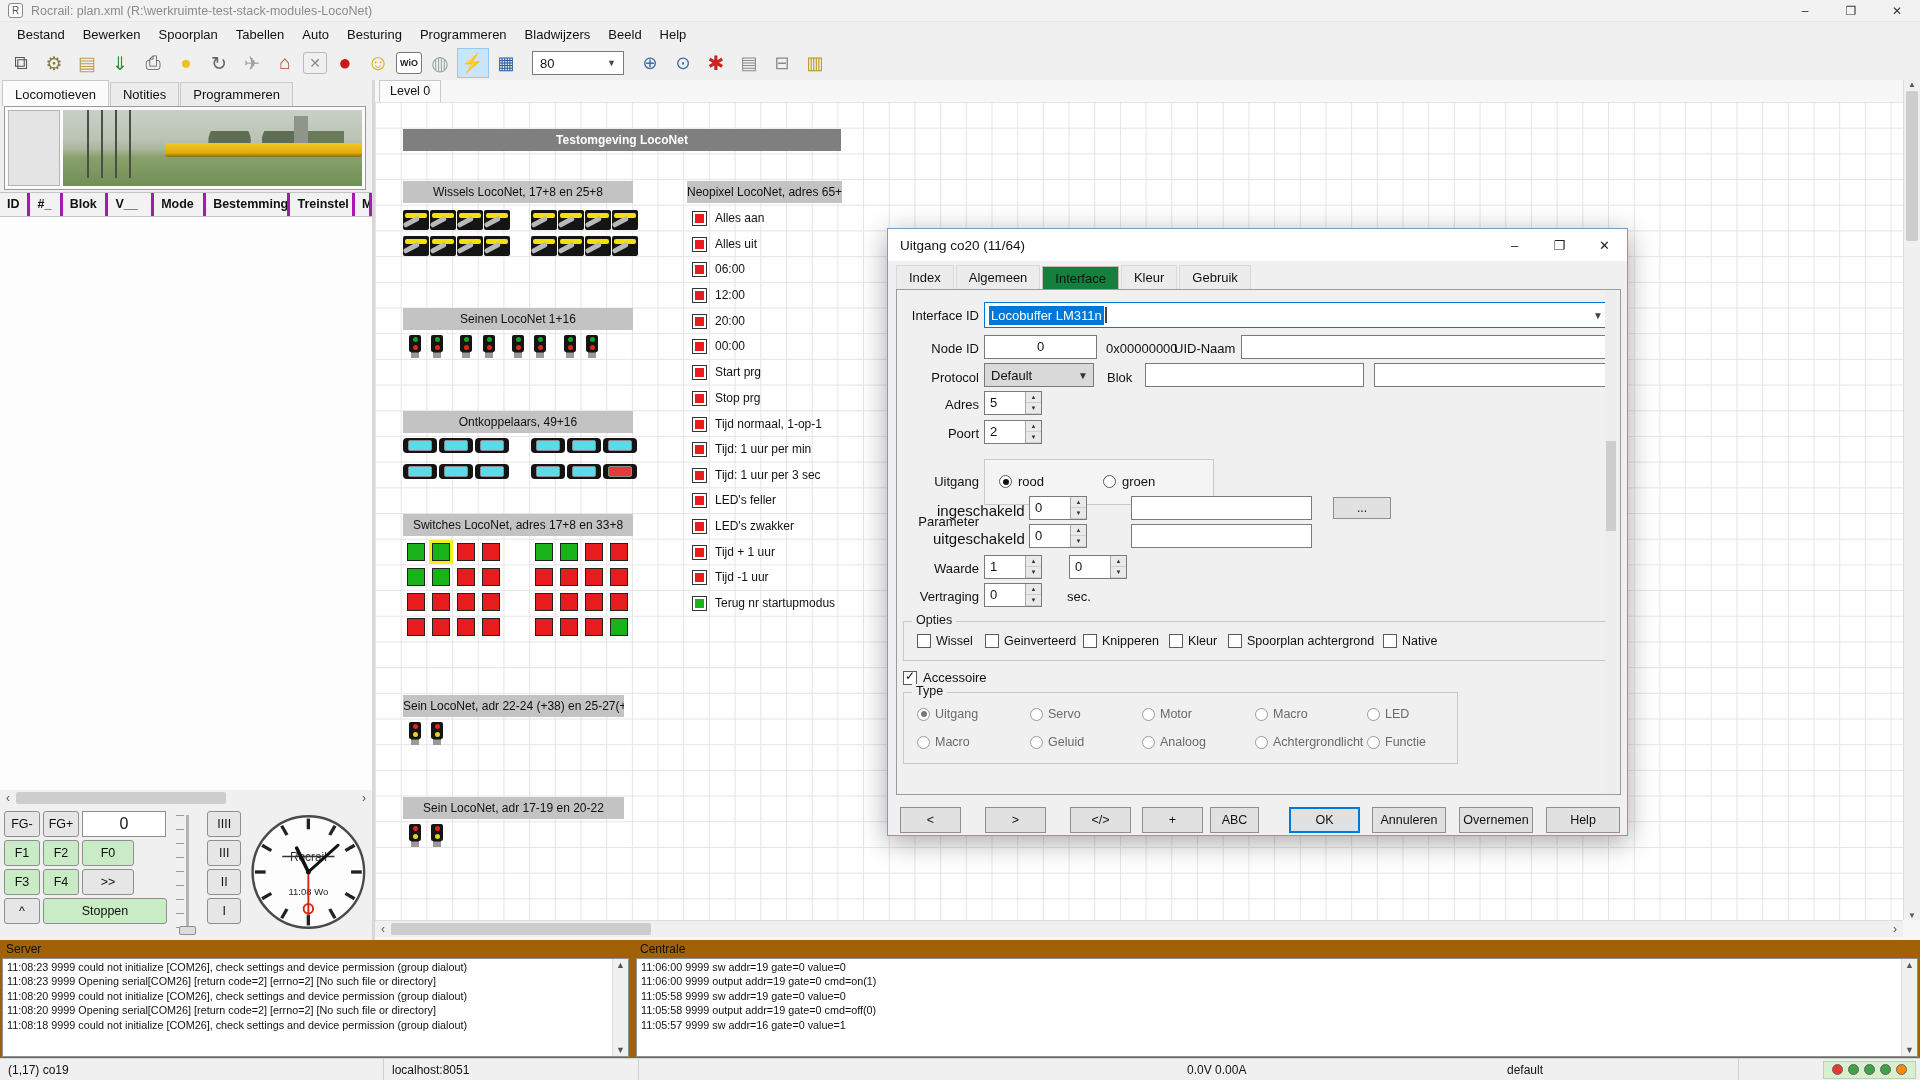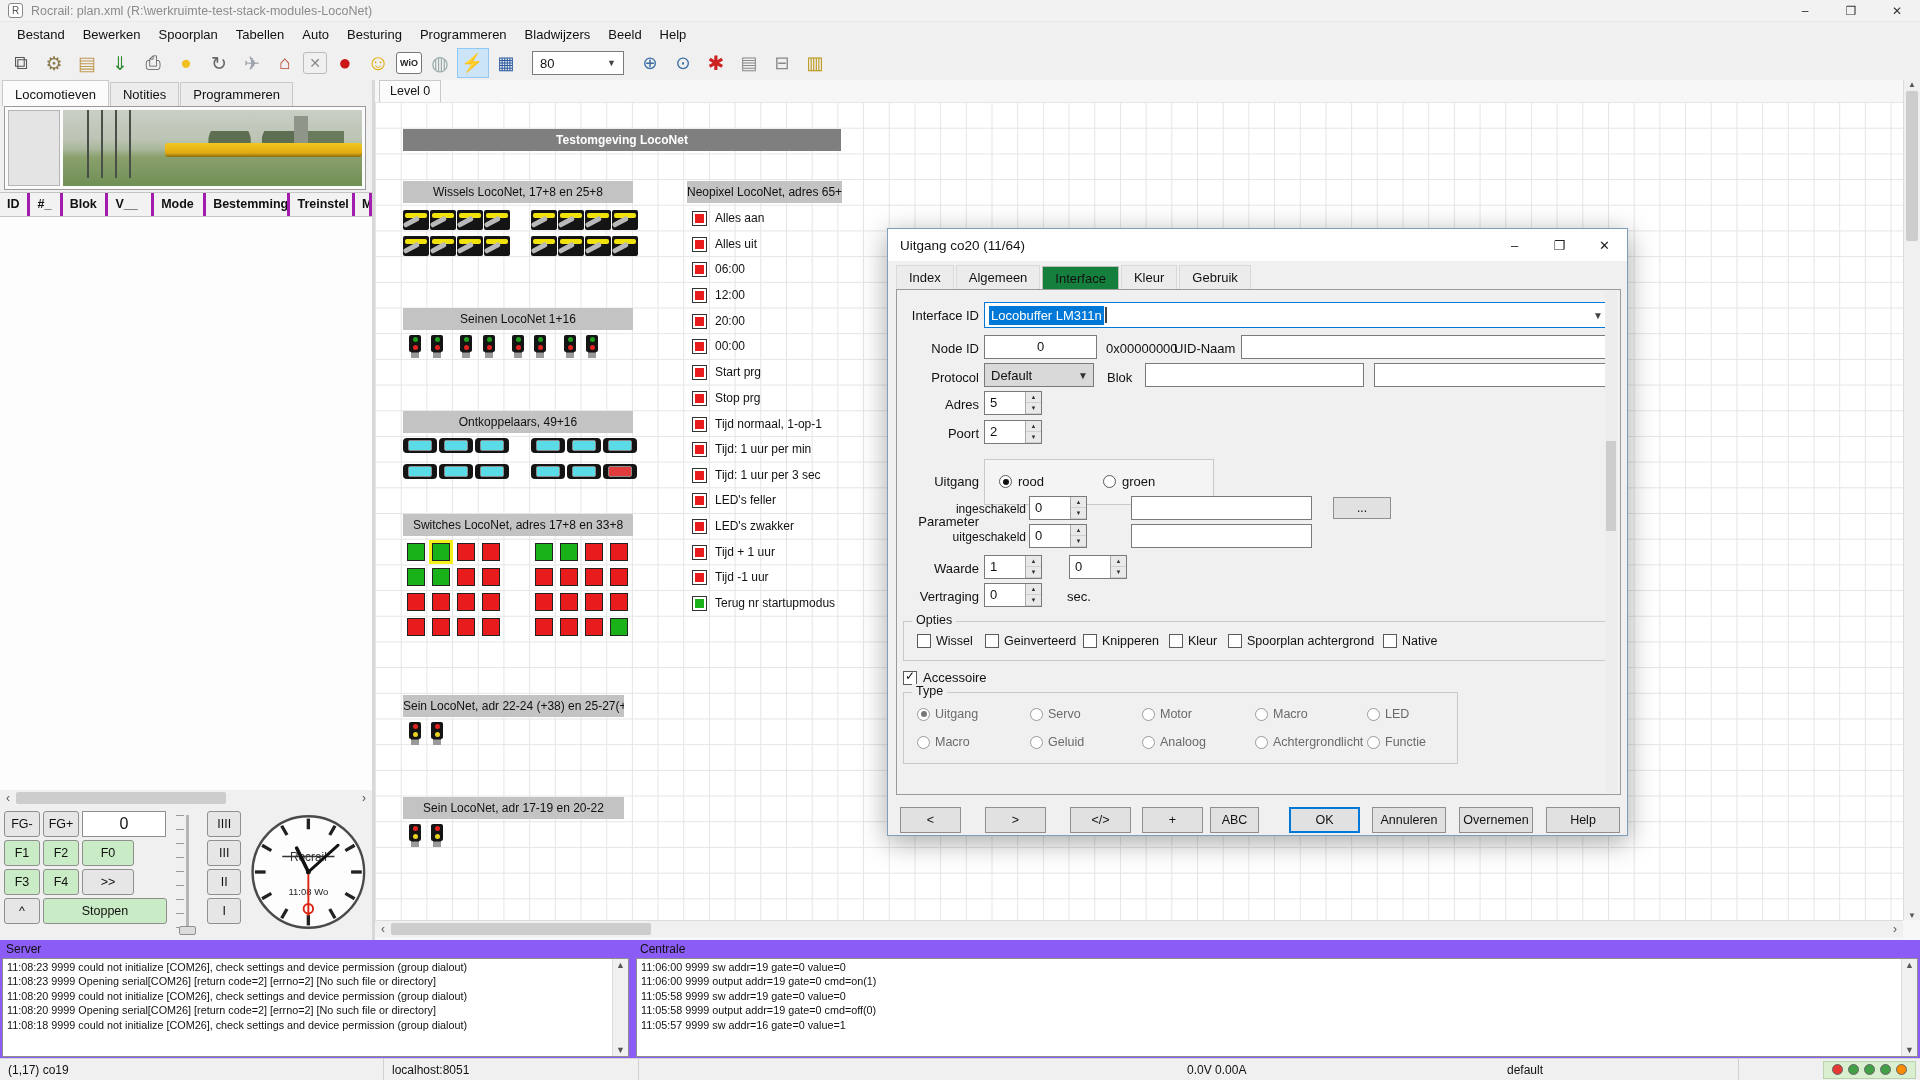--- a/index.html
+++ b/index.html
@@ -86,21 +86,21 @@
 .np-label{font-size:12px;white-space:nowrap}
 [data-color="red"]{background:#e81c1c}
 [data-color="green"]{background:#19b219}
 [data-color="green-sel"]{background:#19b219;box-shadow:0 0 0 3px #f5ef1c}
 .sqrow{position:absolute;display:flex;gap:7px}
 .sqb{width:18px;height:18px;border:1px solid #222;display:inline-block}
 .vscroll{position:absolute;top:0;right:0;width:17px;height:840px;background:#f0f0f0;border-left:1px solid #dcdcdc;display:flex;flex-direction:column;align-items:center}
 .vscroll .sb-thumb-v{width:12px;height:150px;background:#cdcdcd;border-radius:2px;margin-top:2px}
 .hscroll{position:absolute;left:0;right:17px;top:840px;height:17px;background:#f0f0f0;border-top:1px solid #dcdcdc;display:flex;align-items:center}
 
-.logs{position:absolute;top:940px;left:0;right:0;height:118px;background:#8b5cf6}
+.logs{position:absolute;top:940px;left:0;right:0;height:118px;background:#a16207}
 .logcol{position:absolute;top:0;bottom:0}
 .logcol .ltitle{font-size:12px;padding:2px 6px;display:block}
 .logbox{position:absolute;top:18px;left:2px;right:2px;bottom:1px;background:#fff;border:1px solid #8f8f8f;overflow:hidden;padding:1px 4px}
 .logbox .line{font-size:10.8px;line-height:14.4px;white-space:nowrap}
 .log-vsb{position:absolute;top:0;right:0;bottom:0;width:16px;background:#f0f0f0;border-left:1px solid #dcdcdc;display:flex;flex-direction:column;align-items:center;justify-content:space-between;padding:1px 0}
 .log-vsb i{font-style:normal;font-size:9px;color:#555}
 
 .statusbar{position:absolute;top:1058px;left:0;right:0;height:22px;background:#f0f0f0;border-top:1px solid #d5d5d5;display:flex;align-items:center;font-size:12px}
 .statusbar .cell{padding:0 8px;height:100%;display:flex;align-items:center;border-right:1px solid #d0d0d0}
 .ind-strip{margin-left:auto;margin-right:4px;height:18px;background:#d9efd0;border:1px solid #b9d3ae;display:flex;align-items:center;gap:5px;padding:0 8px}
@@ -108,21 +108,21 @@
 
 .dialog{position:absolute;left:887px;top:228px;width:741px;height:608px;background:#f0f0f0;border:1px solid #7f9db9;box-shadow:0 6px 26px rgba(0,0,0,.35)}
 .dlg-title{height:32px;background:#fff;display:flex;align-items:center;padding-left:12px;font-size:13.5px}
 .dlg-ctrl{margin-left:auto;display:flex;height:100%}
 .dlg-ctrl span{width:45px;display:flex;align-items:center;justify-content:center;font-size:13px;color:#222}
 .dlg-tabs{height:28px;display:flex;align-items:flex-end;padding-left:8px;background:#f0f0f0}
 .dtab{padding:4px 12px;font-size:13px;border:1px solid #d9d9d9;border-bottom:none;background:#ececec;margin-right:2px}
 .dtab.act{background:#15803d;position:relative;top:1px;border-color:#bcbcbc}
 .dlg-content{position:absolute;top:60px;left:8px;width:725px;height:506px;border:1px solid #9b9b9b;background:#f0f0f0}
 .flabel{position:absolute;left:0;width:82px;text-align:right;font-size:13px}
-.fsub{position:absolute;text-align:right;font-size:12px}
+.fsub{position:absolute;font-size:15px}
 .tbox{position:absolute;height:24px;border:1px solid #7a7a7a;background:#fff;font-size:13px;padding:3px 5px;overflow:hidden;white-space:nowrap}
 .combo{position:absolute;height:26px;border:1px solid #0078d7;background:#fff;display:flex;align-items:center}
 .combo .sel{background:#0078d7;color:#fff;font-size:13px;padding:2px 2px;margin-left:4px}
 .combo .caret{width:2px;height:16px;background:#444;margin-left:1px}
 .combo .drop{margin-left:auto;width:22px;text-align:center;color:#444;font-size:10px}
 .select{position:absolute;height:24px;border:1px solid #7a7a7a;background:#d9d9d9;display:flex;align-items:center;padding-left:6px;font-size:13px}
 .select .drop{margin-left:auto;width:20px;text-align:center;font-size:10px;color:#333}
 .spin{position:absolute;display:flex;height:24px;border:1px solid #7a7a7a;background:#fff}
 .spin .v{width:40px;font-size:13px;padding:3px 5px}
 .spin .b{display:flex;flex-direction:column;width:16px;border-left:1px solid #a9a9a9}

